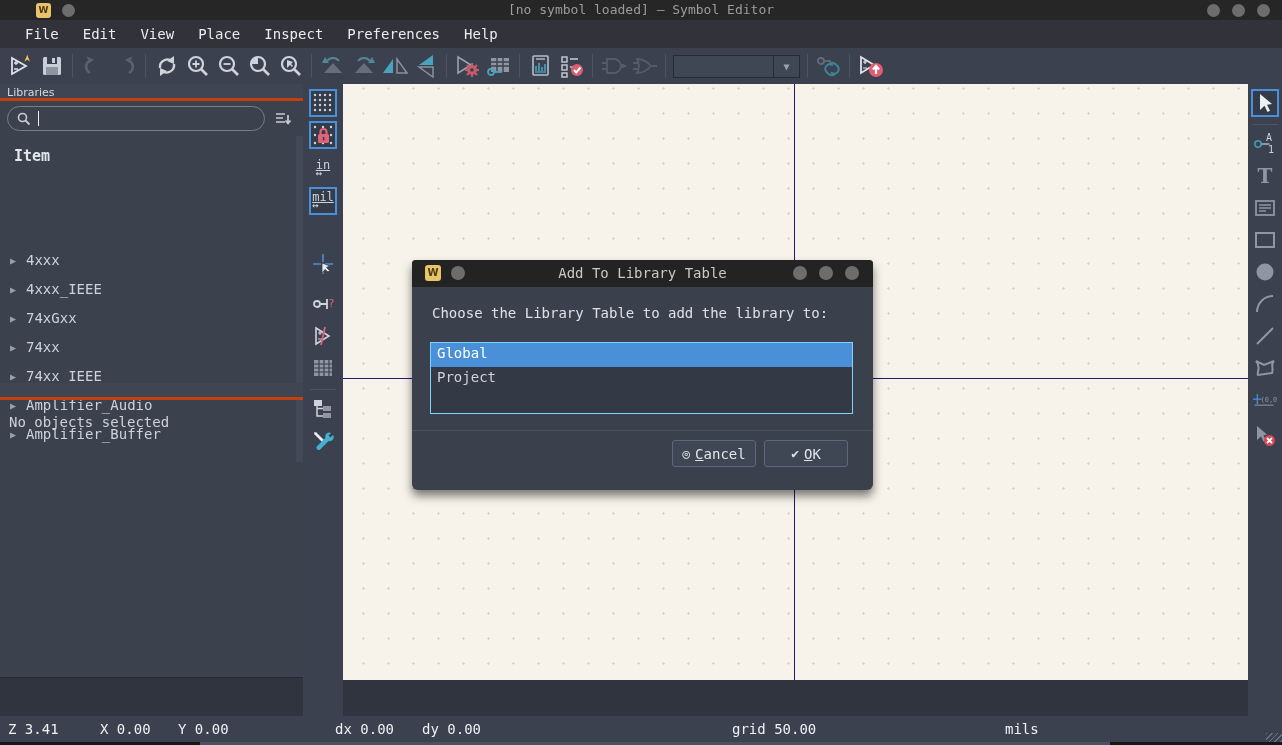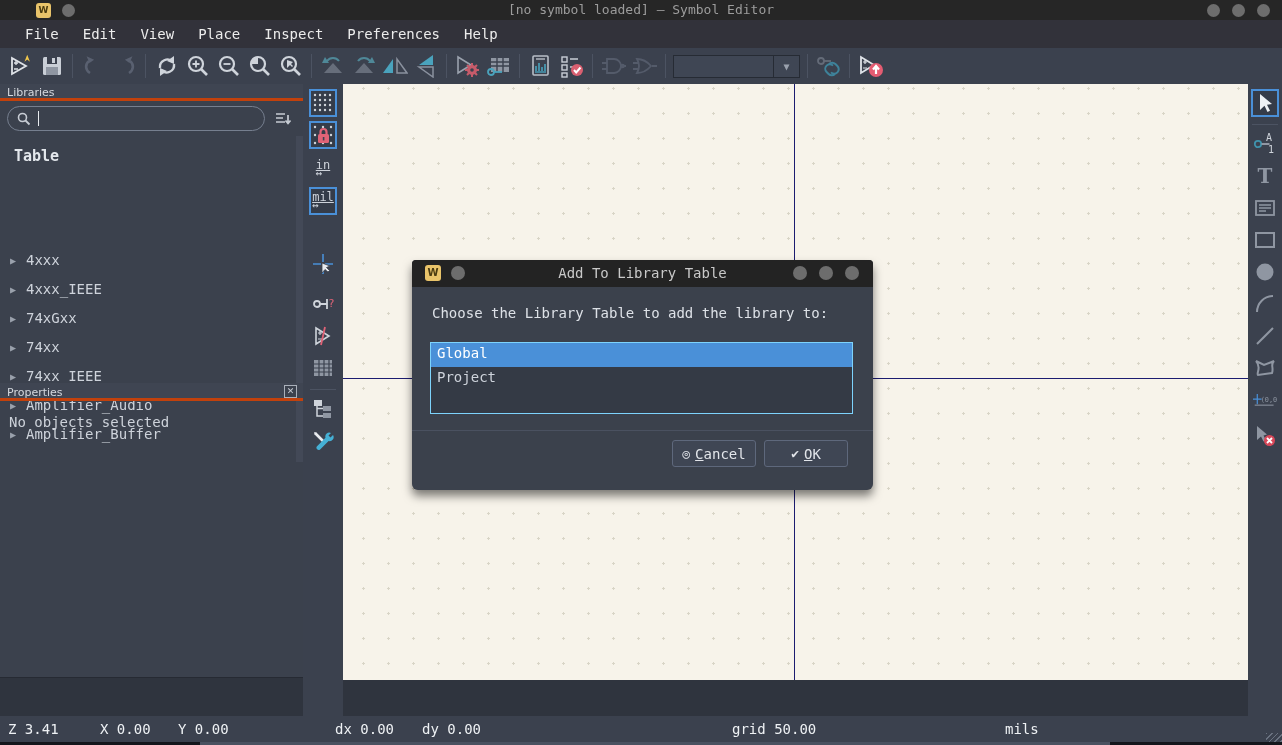--- a/index.html
+++ b/index.html
@@ -289,21 +289,21 @@
           </svg>
         <span class="caret"></span>
       </div>
       <div class="sortbtn">
         <svg width="18" height="16" viewBox="0 0 18 16">
             <path d="M2 3 h9 M2 7 h7 M2 11 h9" stroke="#c7ccd4" stroke-width="1.7"></path>
             <path d="M14 4 v8 M11.5 9.5 L14 12.5 L16.5 9.5" fill="none" stroke="#c7ccd4" stroke-width="1.7"></path>
           </svg>
       </div>
     </div>
-    <div class="treehead">Table</div>
+    <div class="treehead">Item</div>
     <div class="tree-row" style="top:163px;">
       <span class="expander">▶</span>
       <span class="tree-label">4xxx</span>
     </div>
     <div class="tree-row" style="top:192px;">
       <span class="expander">▶</span>
       <span class="tree-label">4xxx_IEEE</span>
     </div>
     <div class="tree-row" style="top:221px;">
       <span class="expander">▶</span>
@@ -323,24 +323,20 @@
     </div>
     <div class="tree-row" style="top:337px;">
       <span class="expander">▶</span>
       <span class="tree-label">Amplifier_Buffer</span>
     </div>
     <div class="vscroll"></div>
     <div class="caption" style="position:absolute; left:0; top:299px; width:303px; top:299px;"></div>
 
     <div style="position:absolute; left:0; top:299px; width:303px;"></div>
 
-    <div class="caption" style="position:absolute; left:0; width:303px; top:300px;">
-      <span>Properties</span>
-      <span class="close-glyph">✕</span>
-    </div>
     <div class="props-msg" style="position:absolute; left:0; top:322px;">No objects selected</div>
   </div>
 
   <div class="ltools">
     <div class="sidetool active" style="top:5px;">
       <svg width="20" height="20" viewBox="0 0 20 20">
           <g fill="#cfd4db">
             <circle cx="2" cy="2" r="1.2"></circle>
             <circle cx="7" cy="2" r="1.2"></circle>
             <circle cx="12" cy="2" r="1.2"></circle>

